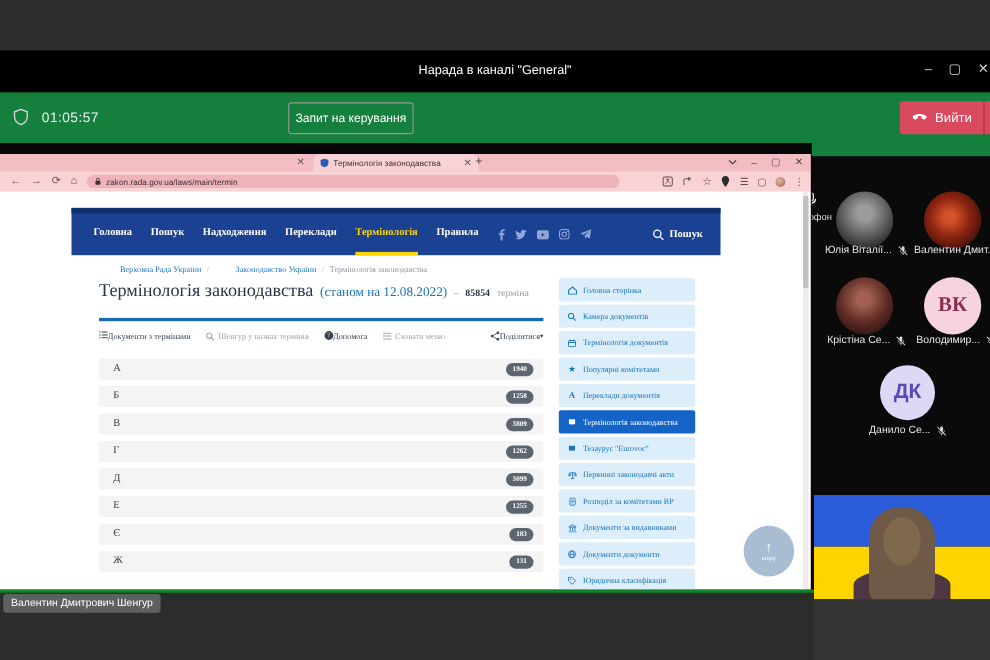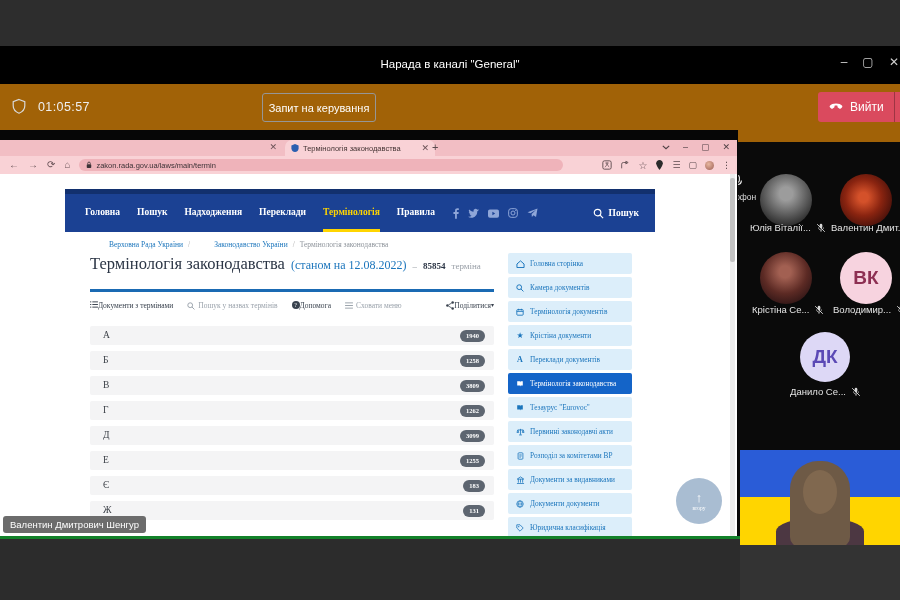--- a/index.html
+++ b/index.html
@@ -5,21 +5,21 @@
   html,body{margin:0;padding:0;background:#000;}
   body{width:900px;height:600px;overflow:hidden;font-family:"Liberation Sans","DejaVu Sans",sans-serif;}
   #screen{position:relative;width:900px;height:600px;background:#0a0a0a;overflow:hidden;}
   .abs{position:absolute;}
 
   
   #top-strip{left:0;top:0;width:900px;height:46px;background:#2d2d2d;}
   #titlebar{left:0;top:46px;width:900px;height:38px;background:#000;}
   #titlebar .wt{position:absolute;left:0;right:0;top:12px;text-align:center;color:#fff;font-size:11.5px;}
   .winctl{position:absolute;top:9px;color:#cfcfcf;font-size:12px;width:20px;text-align:center;}
-  #toolbar{left:0;top:84px;width:900px;height:58px;background:#a16207;}
+  #toolbar{left:0;top:84px;width:900px;height:58px;background:#15803d;}
   #timer{left:38px;top:16px;color:#efefef;font-size:12.5px;letter-spacing:.4px;}
   #shield{left:11px;top:14px;}
   #req-btn{left:262px;top:9px;width:112px;height:27px;border:1px solid #969696;border-radius:3px;color:#fff;font-size:11px;display:flex;align-items:center;justify-content:center;background:transparent;}
   .tb-item{position:absolute;top:90px;width:50px;display:flex;flex-direction:column;align-items:center;gap:3px;color:#d9d9d9;font-size:8.5px;white-space:nowrap;}
   .tb-div{position:absolute;top:93px;width:1px;height:27px;background:#3d3d3d;}
   #leave-btn{left:818px;top:8px;height:30px;background:#da4a5e;border-radius:3px;display:flex;align-items:center;color:#fff;}
   #leave-btn .main{display:flex;align-items:center;gap:6px;padding:0 10px;font-size:12px;}
   #leave-btn .sep{width:1px;height:30px;background:rgba(0,0,0,.28);}
   #leave-btn .chev{padding:0 6px 0 5px;display:flex;align-items:center;}
 
@@ -73,21 +73,21 @@
   #sidebar{position:absolute;left:508px;top:79px;width:124px;display:flex;flex-direction:column;gap:3px;}
   .sb-it{height:21px;background:#dceefa;border-radius:2px;display:flex;align-items:center;padding:0 7px;gap:5px;color:#1b75bc;font-size:7.3px;white-space:nowrap;overflow:hidden;}
   .sb-it.active{background:#1464c8;color:#fff;}
   .sb-ic{width:10px;display:inline-flex;justify-content:center;flex:none;}
   #gotop{position:absolute;left:676px;top:304px;width:46px;height:46px;border-radius:50%;background:rgba(154,177,202,.85);display:flex;flex-direction:column;align-items:center;justify-content:center;color:#fff;gap:1px;}
   #gotop .ar{font-size:13px;font-weight:bold;line-height:12px;}
   #gotop .tx{font-size:5.5px;}
   #vscroll{position:absolute;left:730px;top:0;width:5px;height:362px;background:#ededed;}
   #vthumb{position:absolute;left:0;top:4px;width:5px;height:84px;background:#c2c2c2;border-radius:2px;}
 
-  #name-tip{left:3px;top:516px;background:rgba(99,99,99,.94);color:#fff;font-size:9.5px;padding:3px 7px;border-radius:3px;white-space:nowrap;}
+  #name-tip{left:3px;top:540px;background:rgba(99,99,99,.94);color:#fff;font-size:9.5px;padding:3px 7px;border-radius:3px;white-space:nowrap;}
 
   
   .avt{position:absolute;width:52px;height:52px;border-radius:50%;}
   .init{display:flex;align-items:center;justify-content:center;font-size:19px;font-weight:bold;}
   .pname{position:absolute;color:#e4e4e4;font-size:9.5px;display:flex;align-items:center;gap:5px;white-space:nowrap;}
   #flag-tile{left:740px;top:450px;width:160px;height:95px;overflow:hidden;}
   #flag-blue{position:absolute;left:0;top:0;width:160px;height:47px;background:#2a5cd7;}
   #flag-yellow{position:absolute;left:0;top:47px;width:160px;height:48px;background:#ffd500;}
   #w-hair{position:absolute;left:50px;top:11px;width:60px;height:86px;background:#6e5a46;border-radius:28px 28px 10px 10px;}
   #w-face{position:absolute;left:63px;top:20px;width:34px;height:44px;background:#80684f;border-radius:50%;}
@@ -319,21 +319,21 @@
           <svg width="8" height="7" viewBox="0 0 9 8">
               <path d="M0 1h1.4M0 4h1.4M0 7h1.4M2.6 1H9M2.6 4H9M2.6 7H9" stroke="#39424e" stroke-width="1.1"></path>
             </svg>
           <span>Документи з термінами</span>
         </span>
         <span class="pt-gray">
           <svg width="8" height="8" viewBox="0 0 10 10">
               <circle cx="4" cy="4" r="3" fill="none" stroke="#9aa2ab" stroke-width="1.2"></circle>
               <path d="M6.3 6.3L9.3 9.3" stroke="#9aa2ab" stroke-width="1.2"></path>
             </svg>
-          <span>Пошук у назвах термінів</span>
+          <span>Шенгур у назвах термінів</span>
         </span>
         <span class="pt-dark">
           <span class="qmark">?</span>
           <span>Допомога</span>
         </span>
         <span class="pt-gray">
           <svg width="8" height="7" viewBox="0 0 9 8">
               <path d="M0 1h9M0 4h9M0 7h9" stroke="#9aa2ab" stroke-width="1.1"></path>
             </svg>
           <span>Сховати меню</span>
@@ -407,21 +407,21 @@
             <span class="sb-ic">
               <svg width="8" height="8" viewBox="0 0 10 10">
                 <rect x="1" y="2" width="8" height="7" rx="1" fill="none" stroke="currentColor" stroke-width="1.1"></rect>
                 <path d="M1 4.2h8M3.2 1v2M6.8 1v2" stroke="currentColor" stroke-width="1.1"></path>
               </svg>
             </span>
             <span>Термінологія документів</span>
           </div>
         <div class="sb-it">
             <span class="sb-ic" style="font-size:8px;">★</span>
-            <span>Крістіна документи</span>
+            <span>Популярні комітетами</span>
           </div>
         <div class="sb-it">
             <span class="sb-ic" style="font-size:8px;font-weight:bold;">А</span>
             <span>Переклади документів</span>
           </div>
         <div class="sb-it active">
             <span class="sb-ic">
               <svg width="8" height="8" viewBox="0 0 10 10">
                 <path d="M1.5 1.5h3a1.5 1.5 0 011.5 1.5v5.5a1.5 1.5 0 00-1.5-1.5h-3zM8.5 1.5h-2.5v5.5h2.5z" fill="currentColor"></path>
               </svg>
@@ -505,21 +505,21 @@
         <path d="M3 5.4c0 1.8 1.3 3 3 3s3-1.2 3-3M6 8.4V10.6" fill="none" stroke="#d6d6d6" stroke-width=".9"></path>
         <path d="M1.4 1.4l9.2 9.2" stroke="#d6d6d6" stroke-width="1.1"></path>
       </svg>
   </div>
   <div class="pname" style="left:831px;top:222px;">
     <span>Валентин Дмит...</span>
 
   </div>
 
   <div class="avt" style="left:760px;top:252px;background:radial-gradient(circle at 48% 38%,#a26052 0 14%,#5c2a24 52%,#2a1314 85%);"></div>
-  <div class="avt init" style="left:840px;top:252px;background:#f7d3df;color:#8d2f52;">ВК</div>
+  <div class="avt init" style="left:840px;top:252px;background:#f7d3df;color:#8d2f52;font-family:Liberation Serif, serif;">ВК</div>
   <div class="pname" style="left:752px;top:304px;">
     <span>Крістіна Се...</span>
     <svg width="10" height="10" viewBox="0 0 12 12">
         <rect x="4.4" y="1" width="3.2" height="5.5" rx="1.6" fill="#d6d6d6"></rect>
         <path d="M3 5.4c0 1.8 1.3 3 3 3s3-1.2 3-3M6 8.4V10.6" fill="none" stroke="#d6d6d6" stroke-width=".9"></path>
         <path d="M1.4 1.4l9.2 9.2" stroke="#d6d6d6" stroke-width="1.1"></path>
       </svg>
   </div>
   <div class="pname" style="left:833px;top:304px;">
     <span>Володимир...</span>

